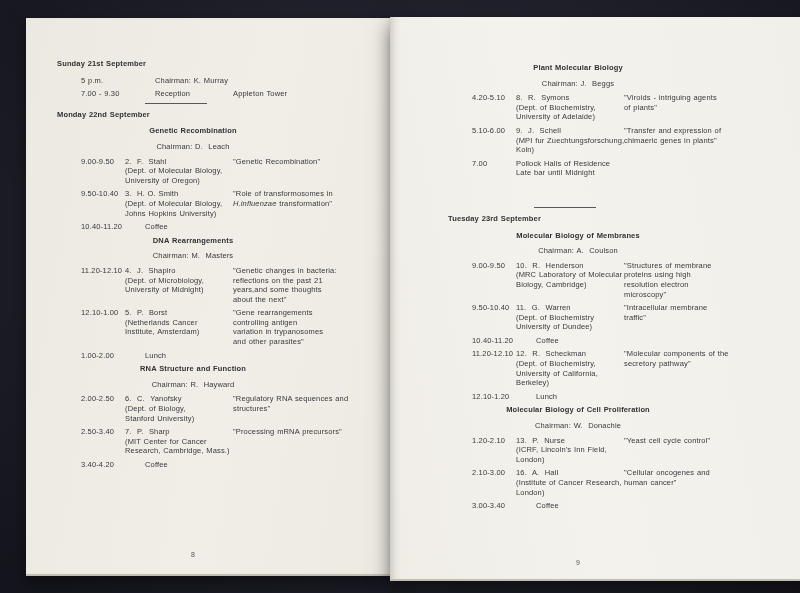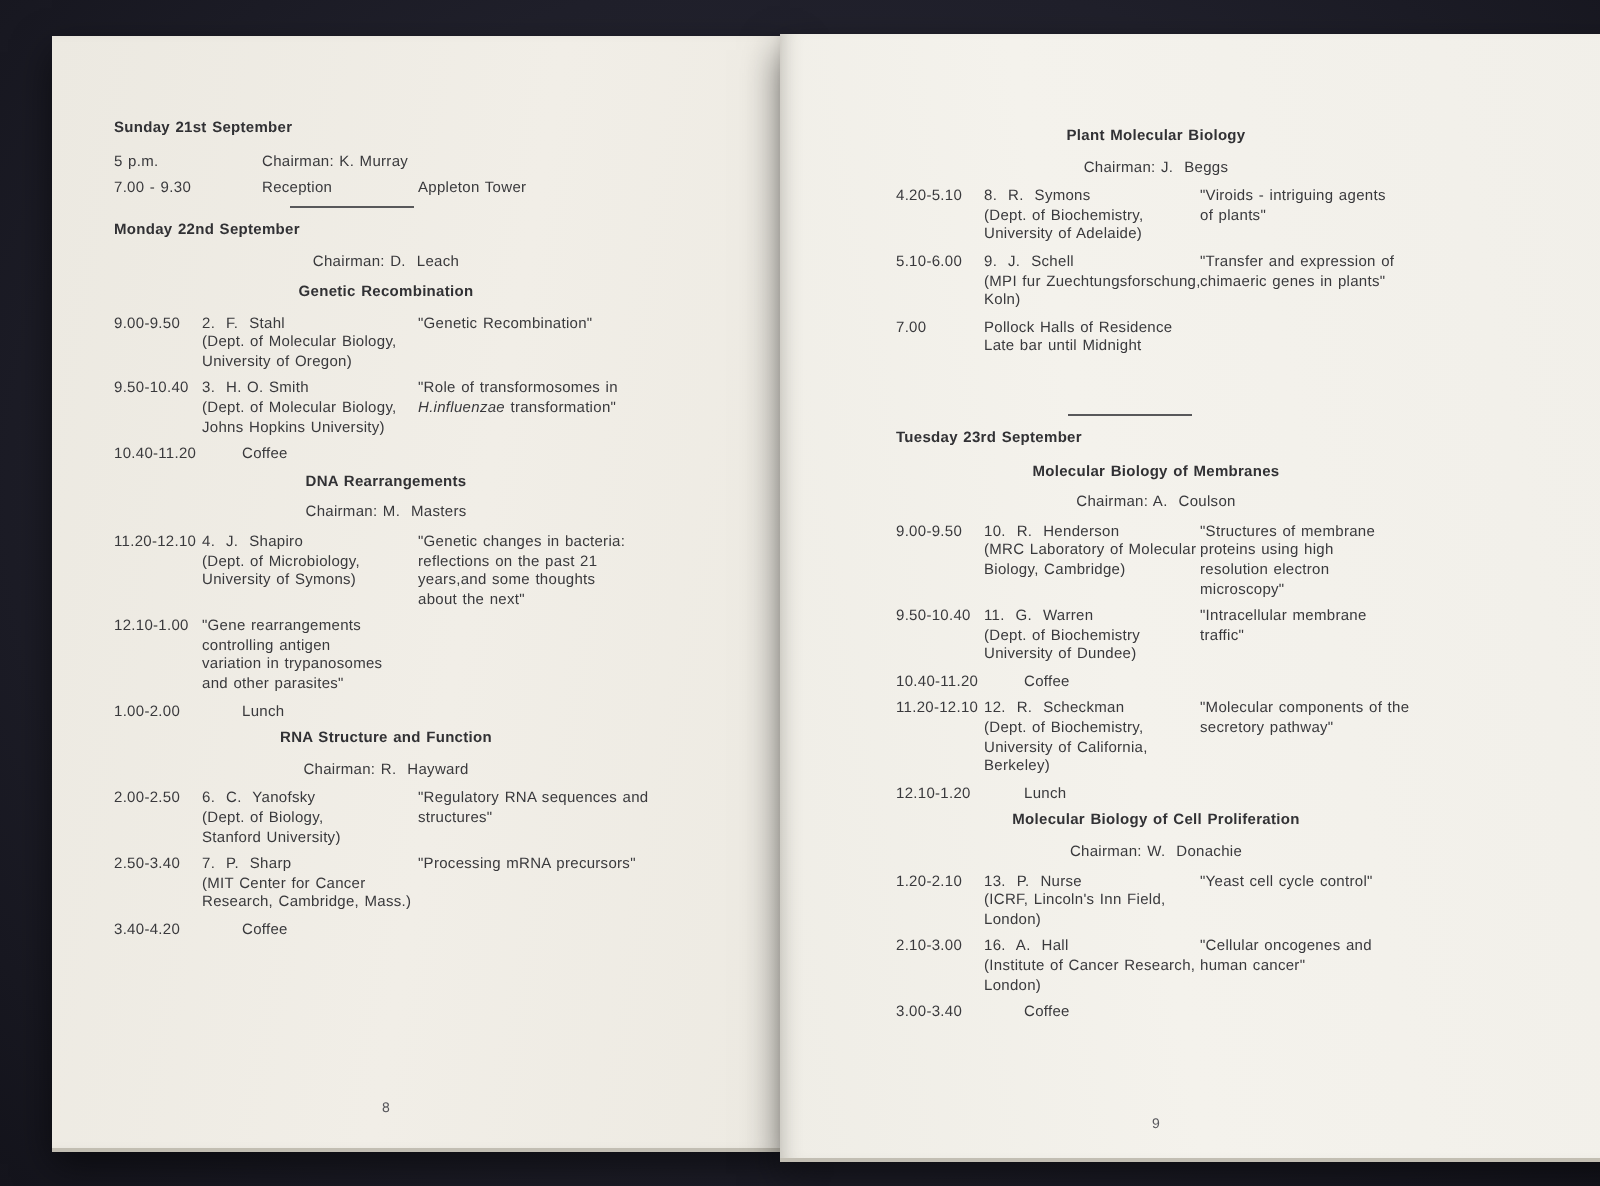--- a/index.html
+++ b/index.html
@@ -29,21 +29,21 @@
     background:linear-gradient(260deg,#f1efe9 0%,#f4f2ec 60%,#efede6 100%);
     box-shadow:0 2px 0 rgba(214,210,196,.9), 0 8px 18px rgba(0,0,0,.55),
                inset 9px 0 10px -8px rgba(60,55,45,.3);
   }
   .day{font-weight:bold;margin:2px 0 7px;white-space:pre;color:#313134;}
   .center{width:272px;text-align:center;white-space:pre;}
   .page-right .center{width:260px;}
   .sec{font-weight:bold;margin:1px 0 6px;color:#313134;}
   .chair{margin:0 0 5px;}
   .row{display:flex;margin-bottom:4px;}
-  .col-time{width:44px;flex:none;white-space:pre;}
+  .col-time{width:44px;flex:none;white-space:pre;margin-left:24px;}
   .col-speaker{width:108px;flex:none;}
   .col-title{flex:1;min-width:0;}
   .line{white-space:pre;}
   .col-label{width:108px;flex:none;white-space:pre;box-sizing:border-box;}
   .ind-ev{padding-left:30px;}
   .ind-meal{padding-left:20px;}
   .rule{border-top:1px solid #58585a;width:62px;margin:4px 0 6px 88px;}
   .page-right .rule{margin:3px 0 6px 86px;}
   .spacer{height:22px;}
   .page-num{position:absolute;bottom:14px;left:31px;width:272px;text-align:center;
@@ -64,22 +64,22 @@
         </div>
         <div class="row">
           <div class="col-time">7.00 - 9.30</div>
           <div class="col-label ind-ev">Reception</div>
           <div class="col-title">
             <div class="line">Appleton Tower</div>
           </div>
         </div>
         <div class="rule"></div>
         <div class="day">Monday 22nd September</div>
+        <div class="center sec">Genetic Recombination</div>
         <div class="center chair">Chairman: D.  Leach</div>
-        <div class="center sec">Genetic Recombination</div>
         <div class="row">
           <div class="col-time">9.00-9.50</div>
           <div class="col-speaker">
             <div class="line">2.  F.  Stahl</div>
             <div class="line">(Dept. of Molecular Biology,</div>
             <div class="line">University of Oregon)</div>
           </div>
           <div class="col-title">
             <div class="line">"Genetic Recombination"</div>
           </div>
@@ -100,31 +100,36 @@
           <div class="col-time">10.40-11.20</div>
           <div class="col-label ind-meal">Coffee</div>
         </div>
         <div class="center sec">DNA Rearrangements</div>
         <div class="center chair">Chairman: M.  Masters</div>
         <div class="row">
           <div class="col-time">11.20-12.10</div>
           <div class="col-speaker">
             <div class="line">4.  J.  Shapiro</div>
             <div class="line">(Dept. of Microbiology,</div>
-            <div class="line">University of Symons)</div>
+            <div class="line">University of Midnight)</div>
           </div>
           <div class="col-title">
             <div class="line">"Genetic changes in bacteria:</div>
             <div class="line">reflections on the past 21</div>
             <div class="line">years,and some thoughts</div>
             <div class="line">about the next"</div>
           </div>
         </div>
         <div class="row">
           <div class="col-time">12.10-1.00</div>
+          <div class="col-speaker">
+            <div class="line">5.  P.  Borst</div>
+            <div class="line">(Netherlands Cancer</div>
+            <div class="line">Institute, Amsterdam)</div>
+          </div>
           <div class="col-title">
             <div class="line">"Gene rearrangements</div>
             <div class="line">controlling antigen</div>
             <div class="line">variation in trypanosomes</div>
             <div class="line">and other parasites"</div>
           </div>
         </div>
         <div class="row">
           <div class="col-time">1.00-2.00</div>
           <div class="col-label ind-meal">Lunch</div>

